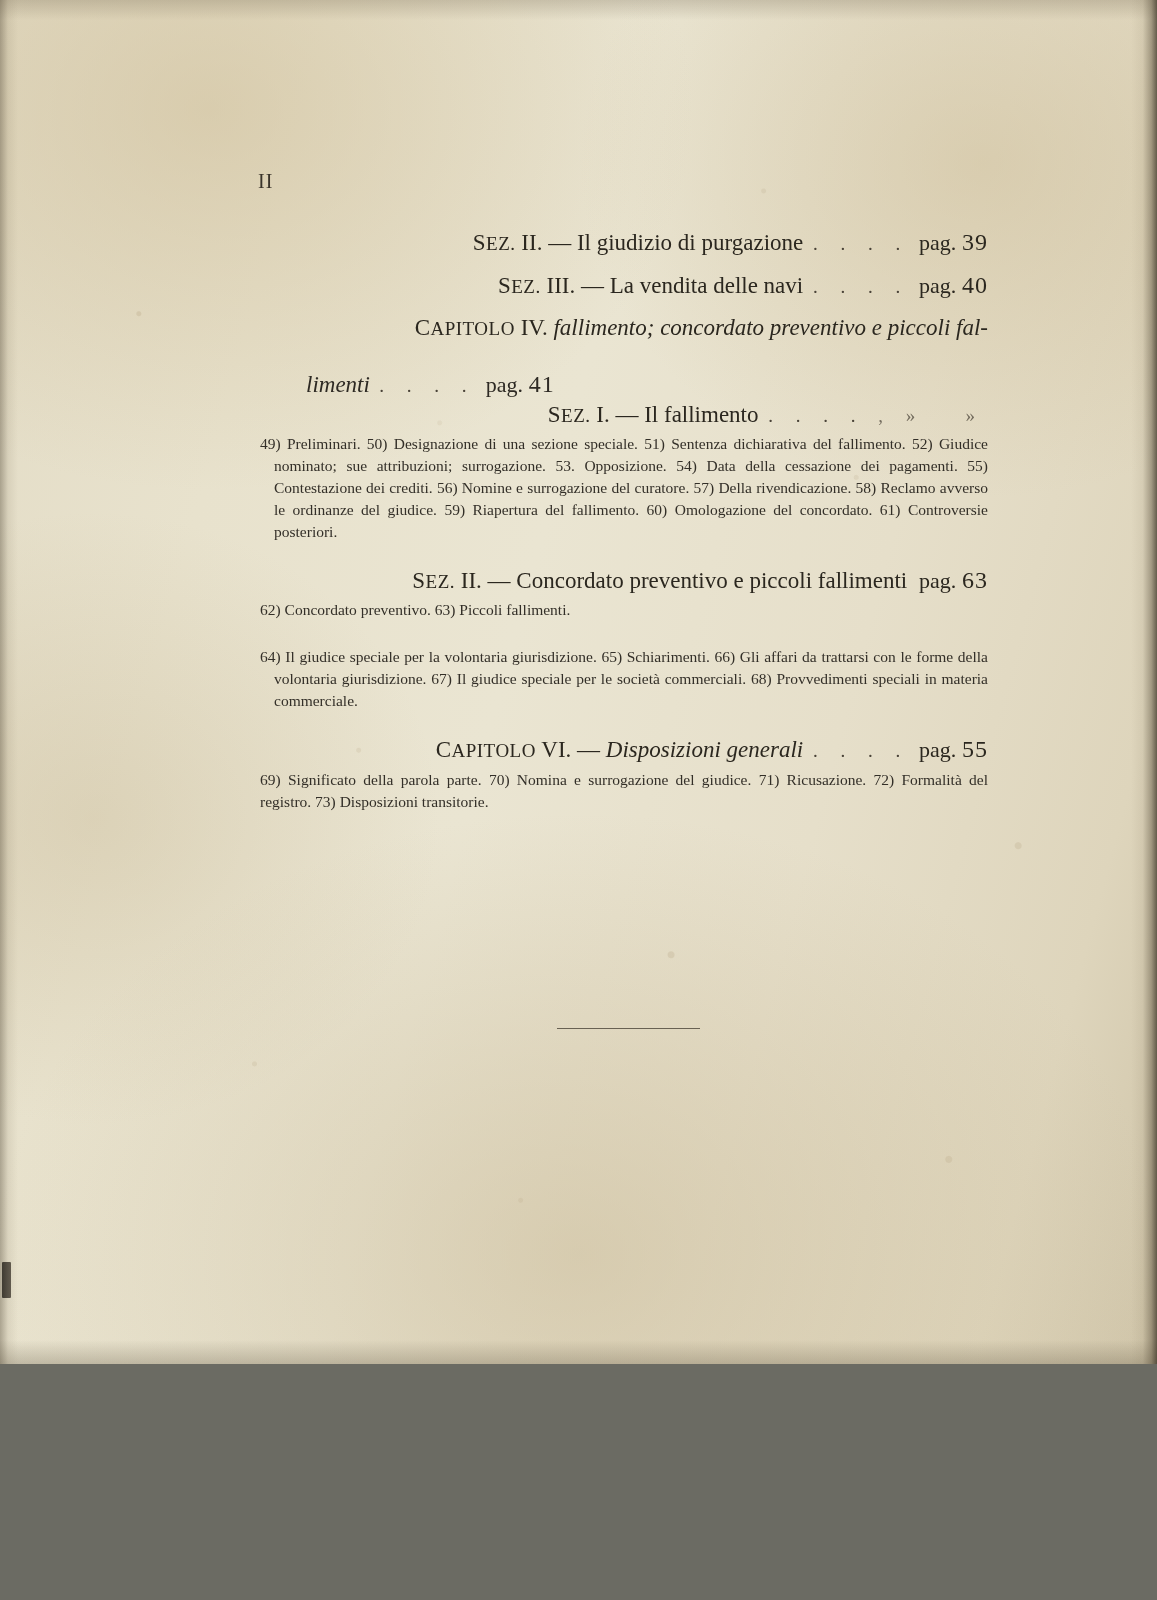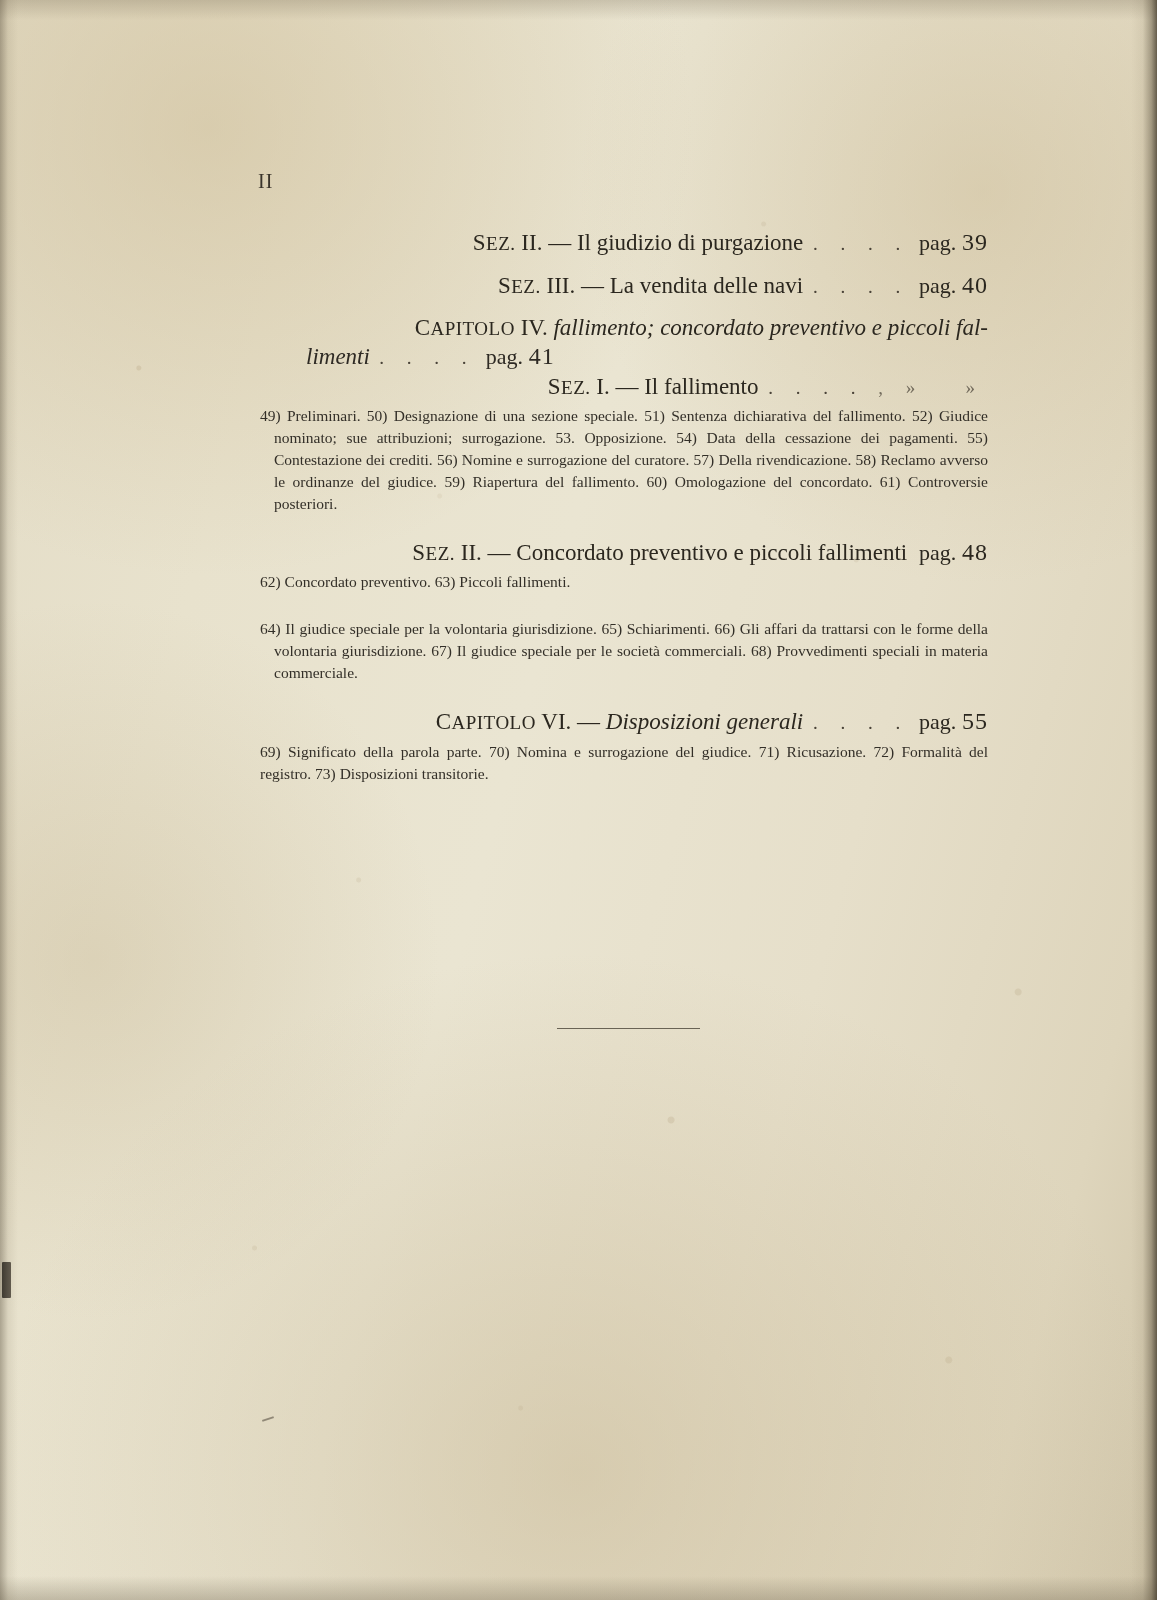--- a/index.html
+++ b/index.html
@@ -3,21 +3,21 @@
 <meta charset="utf-8">
 <style>
   html, body {
     margin: 0;
     padding: 0;
     background: #6b6b63;
   }
   .page {
     position: relative;
     width: 1157px;
-    height: 1600px;
+    height: 1364px;
     overflow: hidden;
     background:
       radial-gradient(ellipse 60% 40% at 18% 8%, rgba(205,188,150,0.55), rgba(205,188,150,0) 70%),
       radial-gradient(ellipse 50% 35% at 85% 12%, rgba(200,182,142,0.45), rgba(200,182,142,0) 70%),
       radial-gradient(ellipse 70% 45% at 50% 92%, rgba(198,182,146,0.5), rgba(198,182,146,0) 72%),
       radial-gradient(ellipse 40% 30% at 8% 60%, rgba(196,180,144,0.35), rgba(196,180,144,0) 75%),
       linear-gradient(105deg, #e3dcc6 0%, #e8e2cd 22%, #eae5d2 45%, #e6dfca 68%, #ded5bc 88%, #cfc4a8 100%);
     font-family: "Liberation Serif", serif;
     color: #2e2a24;
   }
@@ -113,20 +113,21 @@
   }
   .pgnum {
     font-size: 24px;
     letter-spacing: 1px;
   }
   .contline2 {
     font-size: 23px;
     font-style: italic;
     padding-left: 48px;
     white-space: nowrap;
+    margin-top: 28px;
   }
   .sub {
     font-size: 15.5px;
     line-height: 1.42;
     color: #332f28;
     margin: 3px 0 0 0;
     text-align: justify;
     padding-left: 2px;
   }
   .sub.indent { text-indent: -14px; padding-left: 16px; }
@@ -224,21 +225,21 @@
 
     <div class="gap-m"></div>
 
     <div class="entry">
       <div class="head">
         <span class="sc"><span class="cap">S</span>EZ.</span>
         <span>II.</span>
         <span>—</span>
         <span>Concordato preventivo e piccoli fallimenti</span>
         <span class="pg" style="padding-left:6px">pag.</span>
-        <span class="pgnum">48</span>
+        <span class="pgnum">63</span>
       </div>
       <div class="sub">62) Concordato preventivo. 63) Piccoli fallimenti.</div>
     </div>
 
     <div class="gap-m"></div>
 
     <div class="entry">
       <div class="sub indent">64) Il giudice speciale per la volontaria giurisdizione. 65) Schiarimenti. 66) Gli affari da trattarsi con le forme della volontaria giurisdizione. 67) Il giudice speciale per le società commerciali. 68) Provvedimenti speciali in materia commerciale.</div>
     </div>
 

